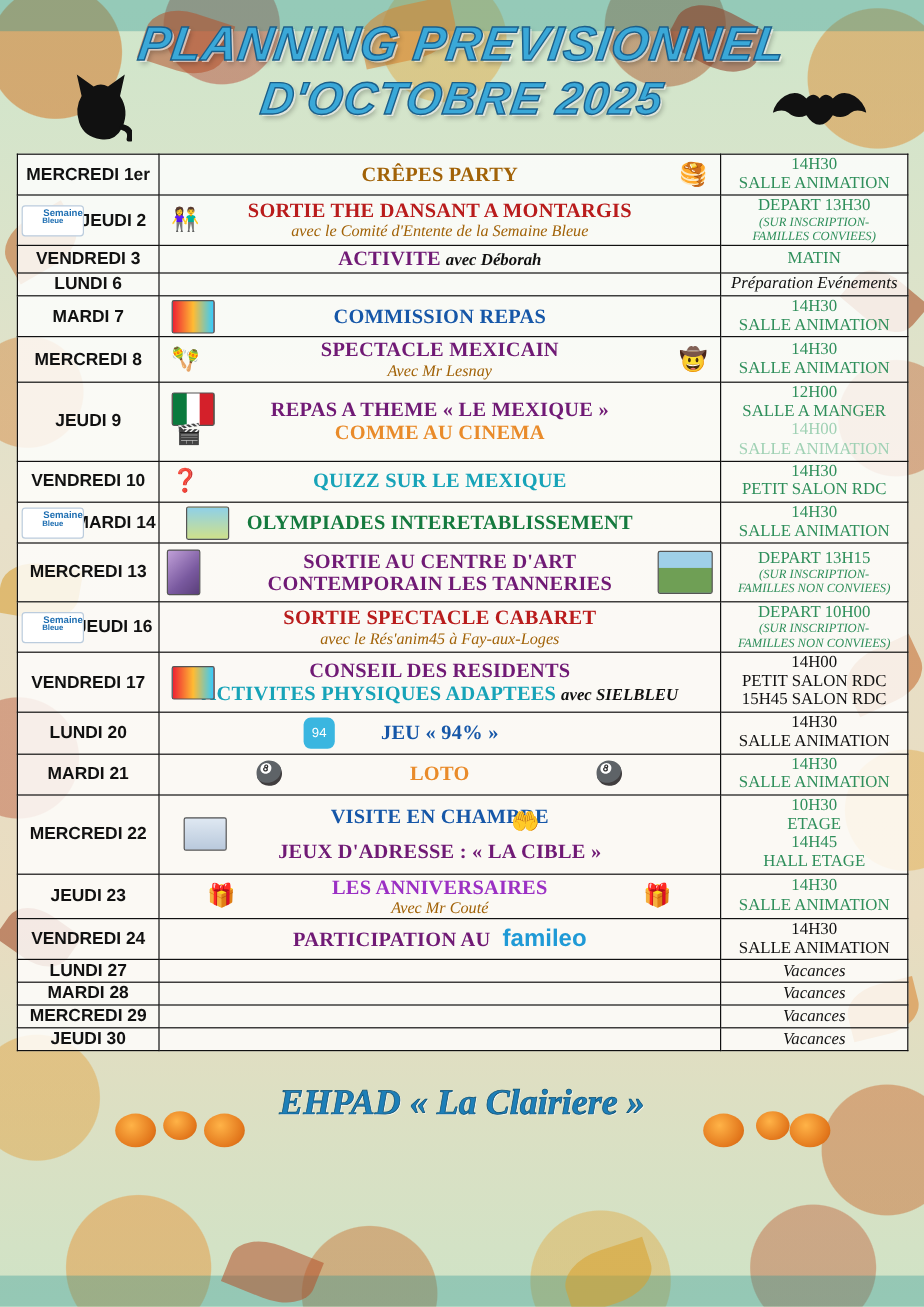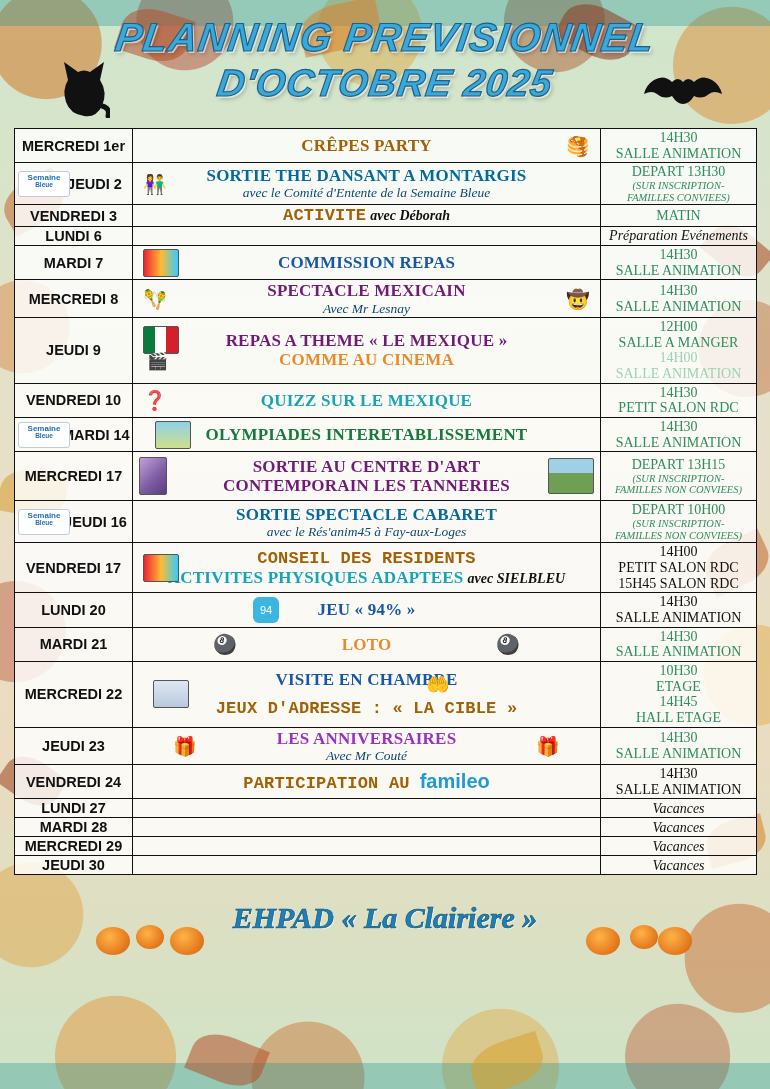--- a/index.html
+++ b/index.html
@@ -125,21 +125,21 @@
     font-family: "Liberation Serif", serif;
     font-weight: bold;
     font-size: 17px;
     line-height: 1.12;
     letter-spacing: .2px;
   }
   .act-sub {
     font-style: italic;
     font-size: 13.5px;
     line-height: 1.15;
-    color: #0c4a6e;
+    color: #a16207;
   }
   .inline-it {
     font-style: italic;
     font-weight: bold;
     font-size: 14px;
     color: #111;
   }
 
   .place {
     font-family: "Liberation Serif", serif;
@@ -151,22 +151,22 @@
   .place .tiny {
     font-size: 10.5px;
     font-style: italic;
     line-height: 1.1;
     display: block;
   }
   .place .ital { font-style: italic; }
 
   
   .c-pink   { color: #a16207; }
-  .c-green  { color: #0369a1; }
-  .c-blue   { color: #a16207; font-family: Liberation Mono, monospace; }
+  .c-green  { color: #b91c1c; }
+  .c-blue   { color: #701a75; }
   .c-red    { color: #701a75; }
   .c-orange { color: #e98b2a; }
   .c-teal   { color: #17a3b8; }
   .c-violet { color: #9b30c4; }
   .c-dkblue { color: #1657a8; }
   .c-dkgrn  { color: #157a3e; }
 
   
   .badge-sb {
     position: absolute;
@@ -177,21 +177,21 @@
     background: #ffffff;
     border: 1px solid #bcd;
     font-size: 6.5px;
     color: #1f6fb2;
     font-family: "Liberation Sans", sans-serif;
     line-height: 1.05;
     text-align: center;
     padding-top: 2px;
     box-sizing: border-box;
   }
-  .badge-sb b { font-size: 8px; display: block; }
+  .badge-sb b { font-size: 8px; display: block; text-align: right; }
 
   .ico {
     display: inline-block;
     vertical-align: middle;
     font-size: 19px;
     line-height: 1;
   }
   .ico.l { position: absolute; left: 10px; top: 50%; transform: translateY(-50%); }
   .ico.r { position: absolute; right: 10px; top: 50%; transform: translateY(-50%); }
   .ico-img {
@@ -395,21 +395,21 @@
       <span class="ico-img" style="left:22px;background:linear-gradient(180deg,#8fd0e8,#cfe08a);"></span>
       <span class="act-main c-dkgrn">OLYMPIADES INTERETABLISSEMENT</span>
     </td>
     <td class="place">
       <span class="grn">14H30</span><br>
       <span class="grn">SALLE ANIMATION</span>
     </td>
   </tr>
 
   <tr>
-    <td class="day">MERCREDI 17</td>
+    <td class="day">MERCREDI 13</td>
     <td class="act" style="height:46px;">
       <span class="ico-img pic-art" style="left:6px;width:26px;height:36px;"></span>
       <span class="ico-img pic-tanneries" style="right:6px;width:44px;height:34px;"></span>
       <div class="act-main c-red">SORTIE AU CENTRE D'ART</div>
       <div class="act-main c-red">CONTEMPORAIN LES TANNERIES</div>
     </td>
     <td class="place">
       <span class="grn">DEPART 13H15</span>
       <span class="tiny grn">(SUR INSCRIPTION-</span>
       <span class="tiny grn">FAMILLES NON CONVIEES)</span>

